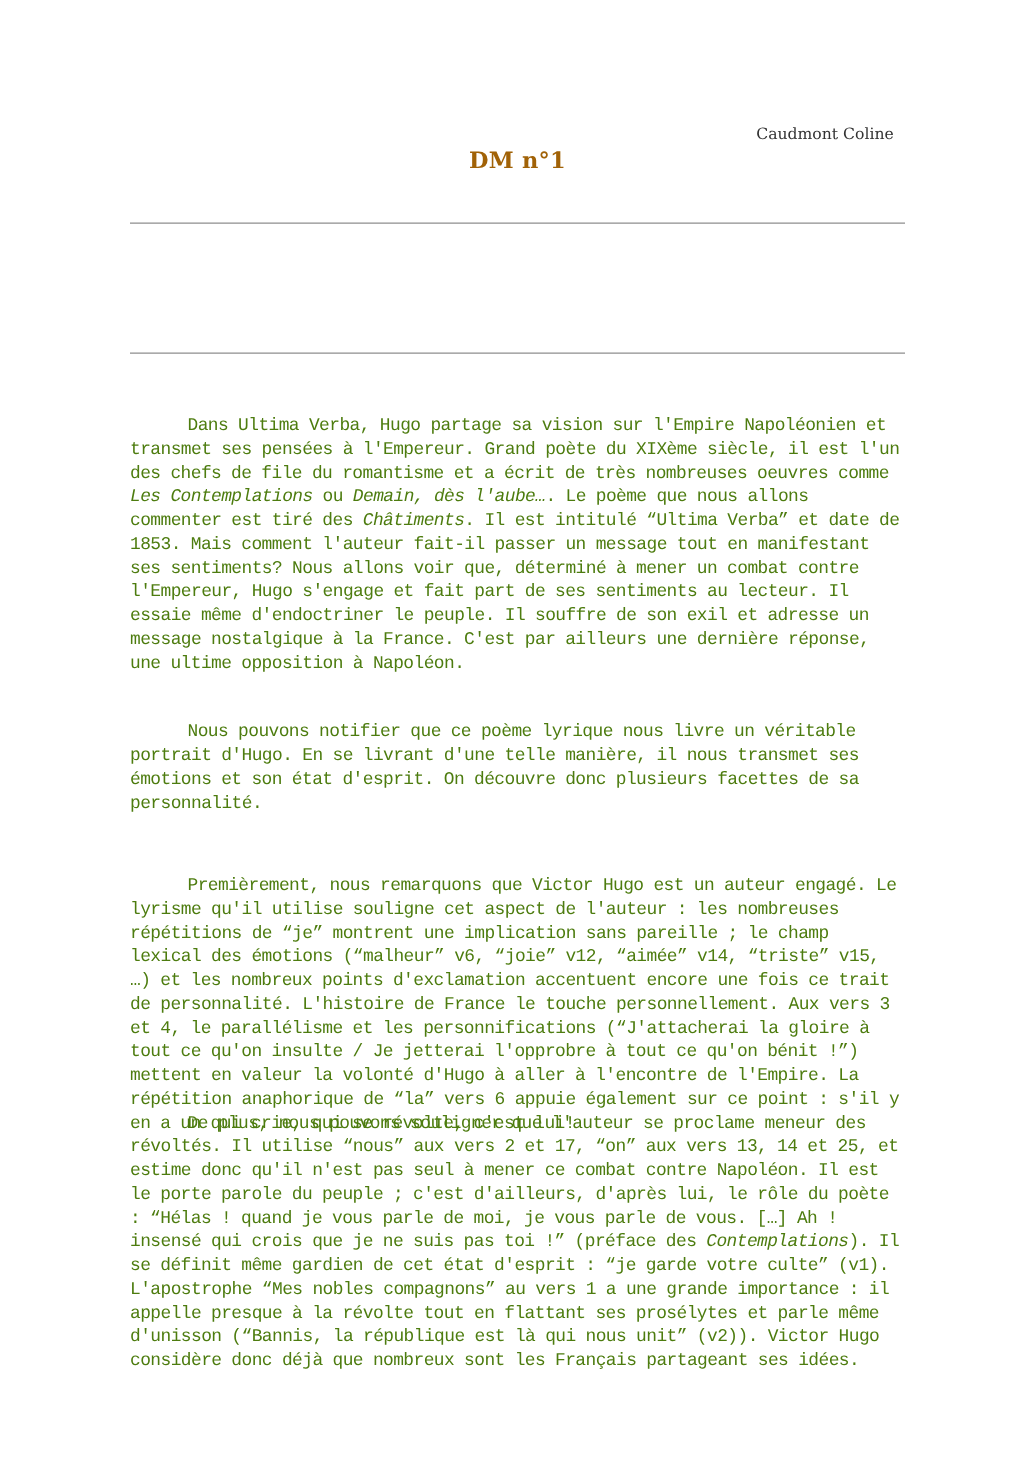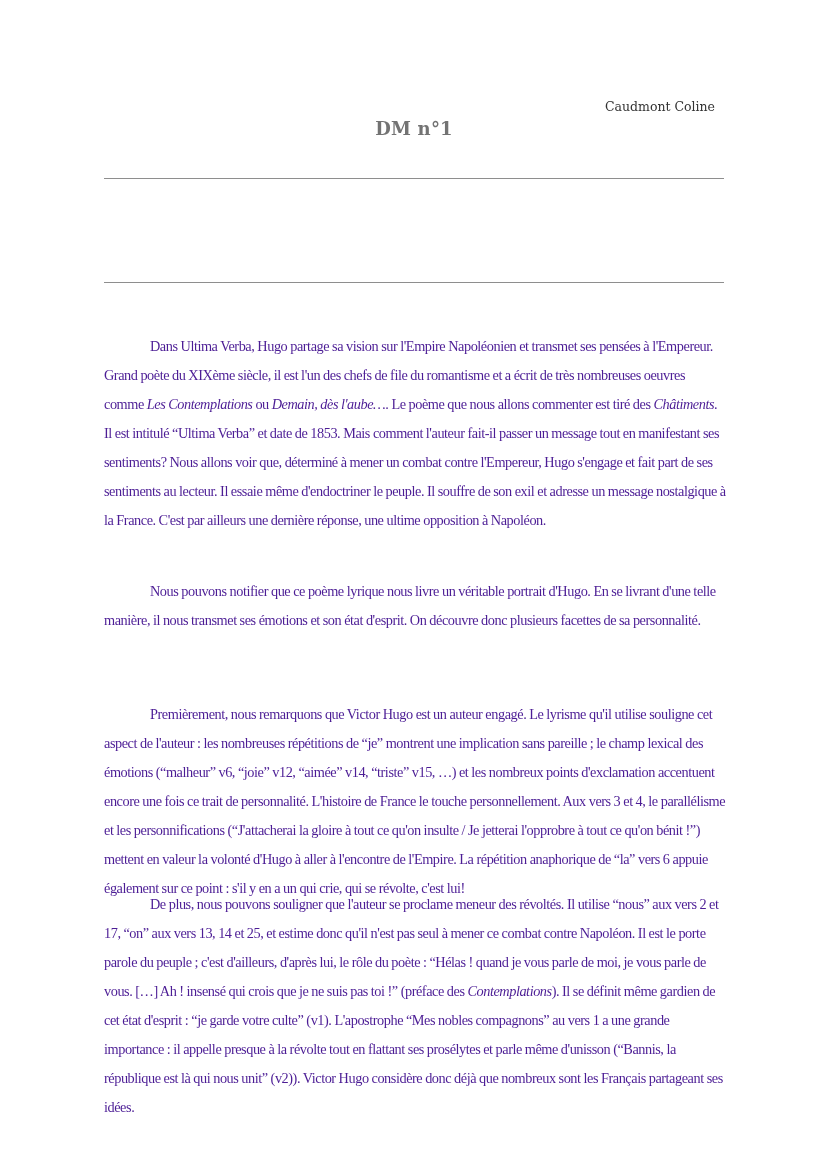--- a/index.html
+++ b/index.html
@@ -1,23 +1,23 @@
 <!DOCTYPE html>
 <html><head>
 <meta charset="utf-8">
 <style>
   html, body { margin: 0; padding: 0; background: #ffffff; }
   body { width: 828px; height: 1171px; position: relative; overflow: hidden; color: #222222; }
   .page { position: absolute; left: 0; top: 0; width: 816px; height: 1171px; background: #ffffff; }
   .author { position: absolute; right: 101px; top: 99px; font-family: "DejaVu Serif", serif; font-size: 12.5px; color: #333; }
-  .title { position: absolute; left: 0; width: 828px; top: 118px; text-align: center; font-family: "DejaVu Serif", serif; font-weight: bold; font-size: 18px; color: #737373; letter-spacing: 0.2px; }
+  .title { position: absolute; left: 0; width: 828px; top: 118px; text-align: center; font-family: "DejaVu Serif", serif; font-weight: bold; font-size: 18px; color: #a16207; letter-spacing: 0.2px; }
   .rule { position: absolute; left: 104px; width: 620px; height: 0; border-top: 1.5px solid #8e8e8e; }
   .rule.r1 { top: 178px; }
   .rule.r2 { top: 282px; }
-  .body { position: absolute; left: 104px; width: 622px; font-family: Liberation Serif, serif; font-size: 14.3px; line-height: 29px; color: #4c1d95; }
+  .body { position: absolute; left: 104px; width: 622px; font-family: Liberation Mono, monospace; font-size: 14.3px; line-height: 19px; color: #4d7c0f; }
   .body p { margin: 0; text-indent: 46px; letter-spacing: -0.45px; word-spacing: -0.2px; }
   .p1 { top: 332px; }
   .p2 { top: 577px; }
   .p3 { top: 700px; }
   .p4 { top: 890px; }
   em { font-style: italic; }
 </style>
 </head>
 <body>
 

